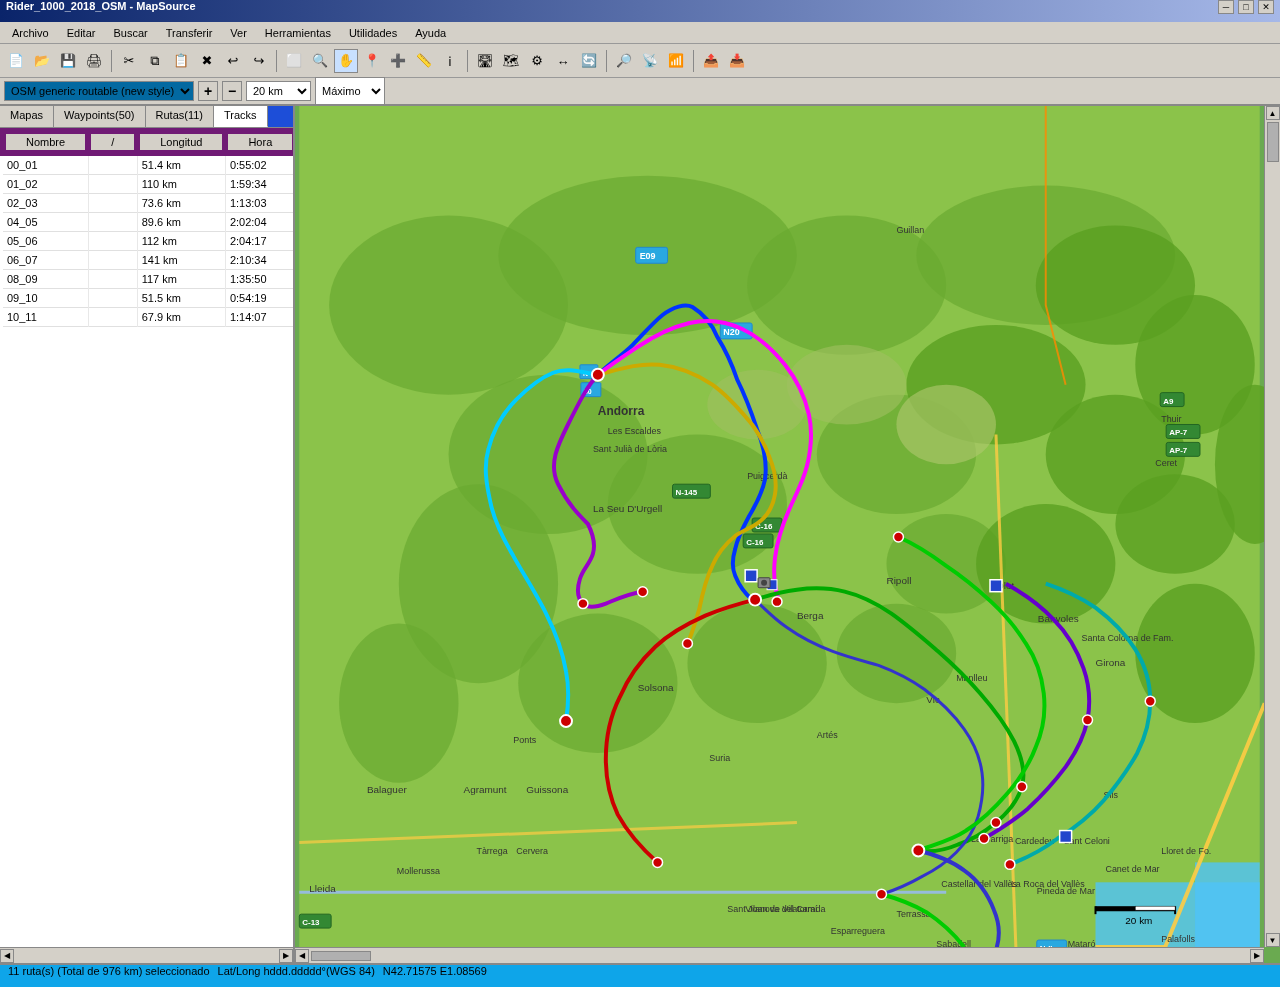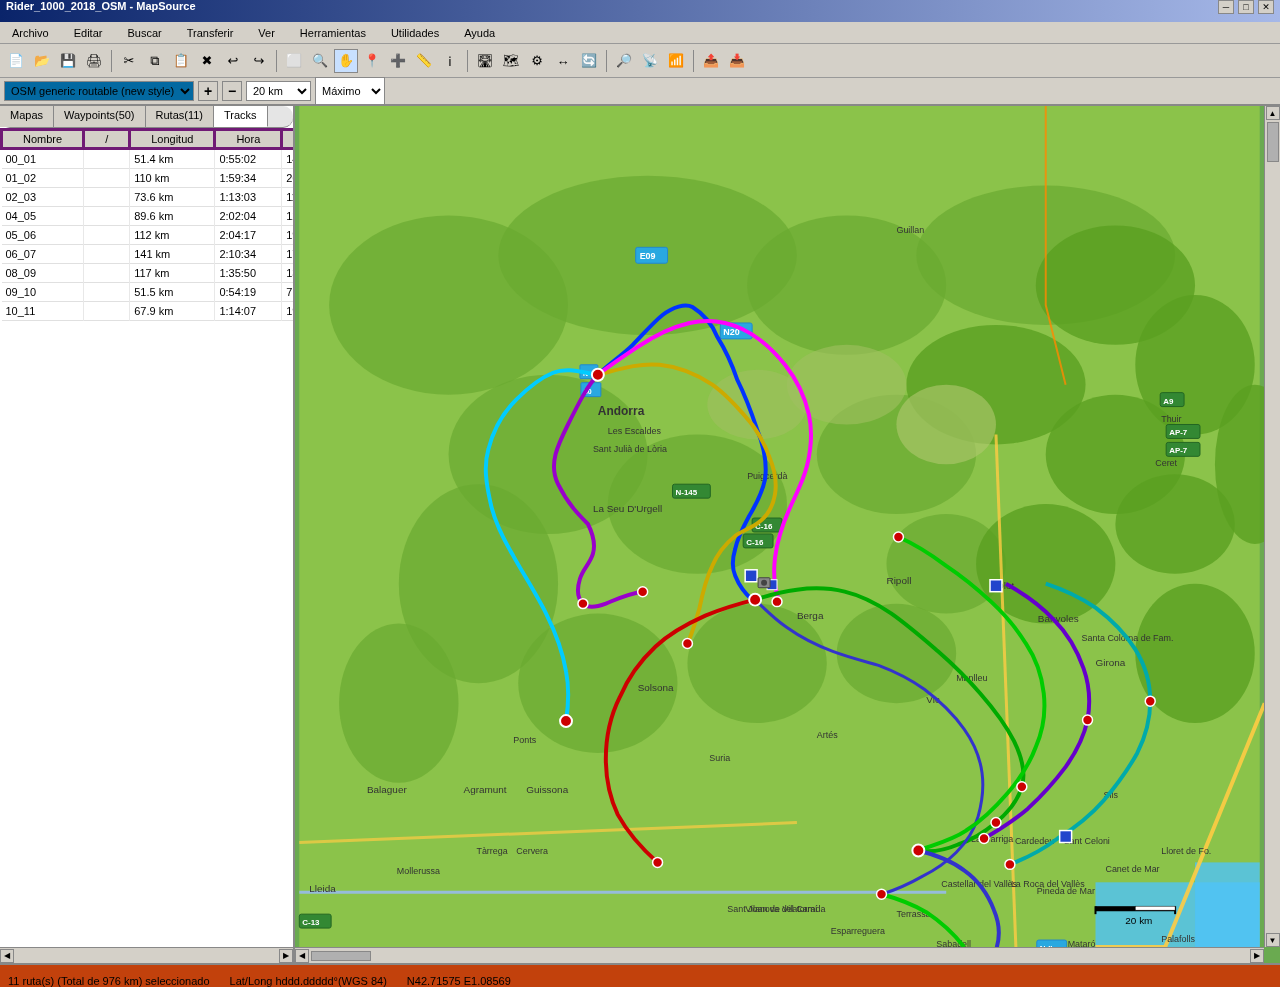--- a/index.html
+++ b/index.html
@@ -28,21 +28,21 @@
     }
 
     
     .menubar {
       background: #d4d0c8;
       height: 22px;
       display: flex;
       align-items: center;
       border-bottom: 1px solid #999;
       padding: 0 4px;
-      gap: 9px;
+      gap: 2px;
     }
     .menu-item {
       padding: 2px 8px;
       cursor: pointer;
       font-size: 11px;
     }
 
     
     .toolbar {
       background: #d4d0c8;
@@ -117,24 +117,23 @@
       width: 295px;
       background: white;
       border-right: 2px solid #888;
       display: flex;
       flex-direction: column;
       overflow: hidden;
     }
 
     .tabs-row {
       display: flex;
-      background: #e5e5e5;
+      background: #1d4ed8;
       border-bottom: 1px solid #888;
       height: 22px;
-      border-radius: 10px;
     }
     .tab {
       padding: 3px 10px;
       font-size: 11px;
       cursor: pointer;
       border-right: 1px solid #888;
       background: #d4d0c8;
     }
     .tab.active {
       background: white;
@@ -148,21 +147,21 @@
       width: 100%;
       border-collapse: collapse;
       font-size: 11px;
     }
     thead tr {
       background: #d4d0c8;
       position: sticky;
       top: 0;
     }
     thead th {
-      border: 3px solid #701a75;
+      border: 6px solid #701a75;
       padding: 2px 20px;
       text-align: center;
       font-weight: normal;
       cursor: pointer;
       white-space: nowrap;
     }
     tbody tr { border-bottom: 1px solid #e0e0e0; }
     tbody td {
       padding: 2px 4px;
       border-right: 1px solid #e8e8e8;
@@ -225,28 +224,28 @@
     }
     .scroll-thumb-h {
       height: 10px; width: 60px;
       background: #b0b0b0;
       border: 1px solid #888;
       margin: 2px;
     }
 
     
     .statusbar {
-      background: #c2410c;
+      background: #0ea5e9;
       height: 24px;
       display: flex;
-      align-items: flex-end;
+      align-items: flex-start;
       border-top: 2px solid #888;
       padding: 0 8px;
       font-size: 11px;
-      gap: 20px;
+      gap: 8px;
     }
 
     
     .map-svg {
       position: absolute;
       top: 0; left: 0;
       width: calc(100% - 16px);
       height: calc(100% - 16px);
     }
   </style>

